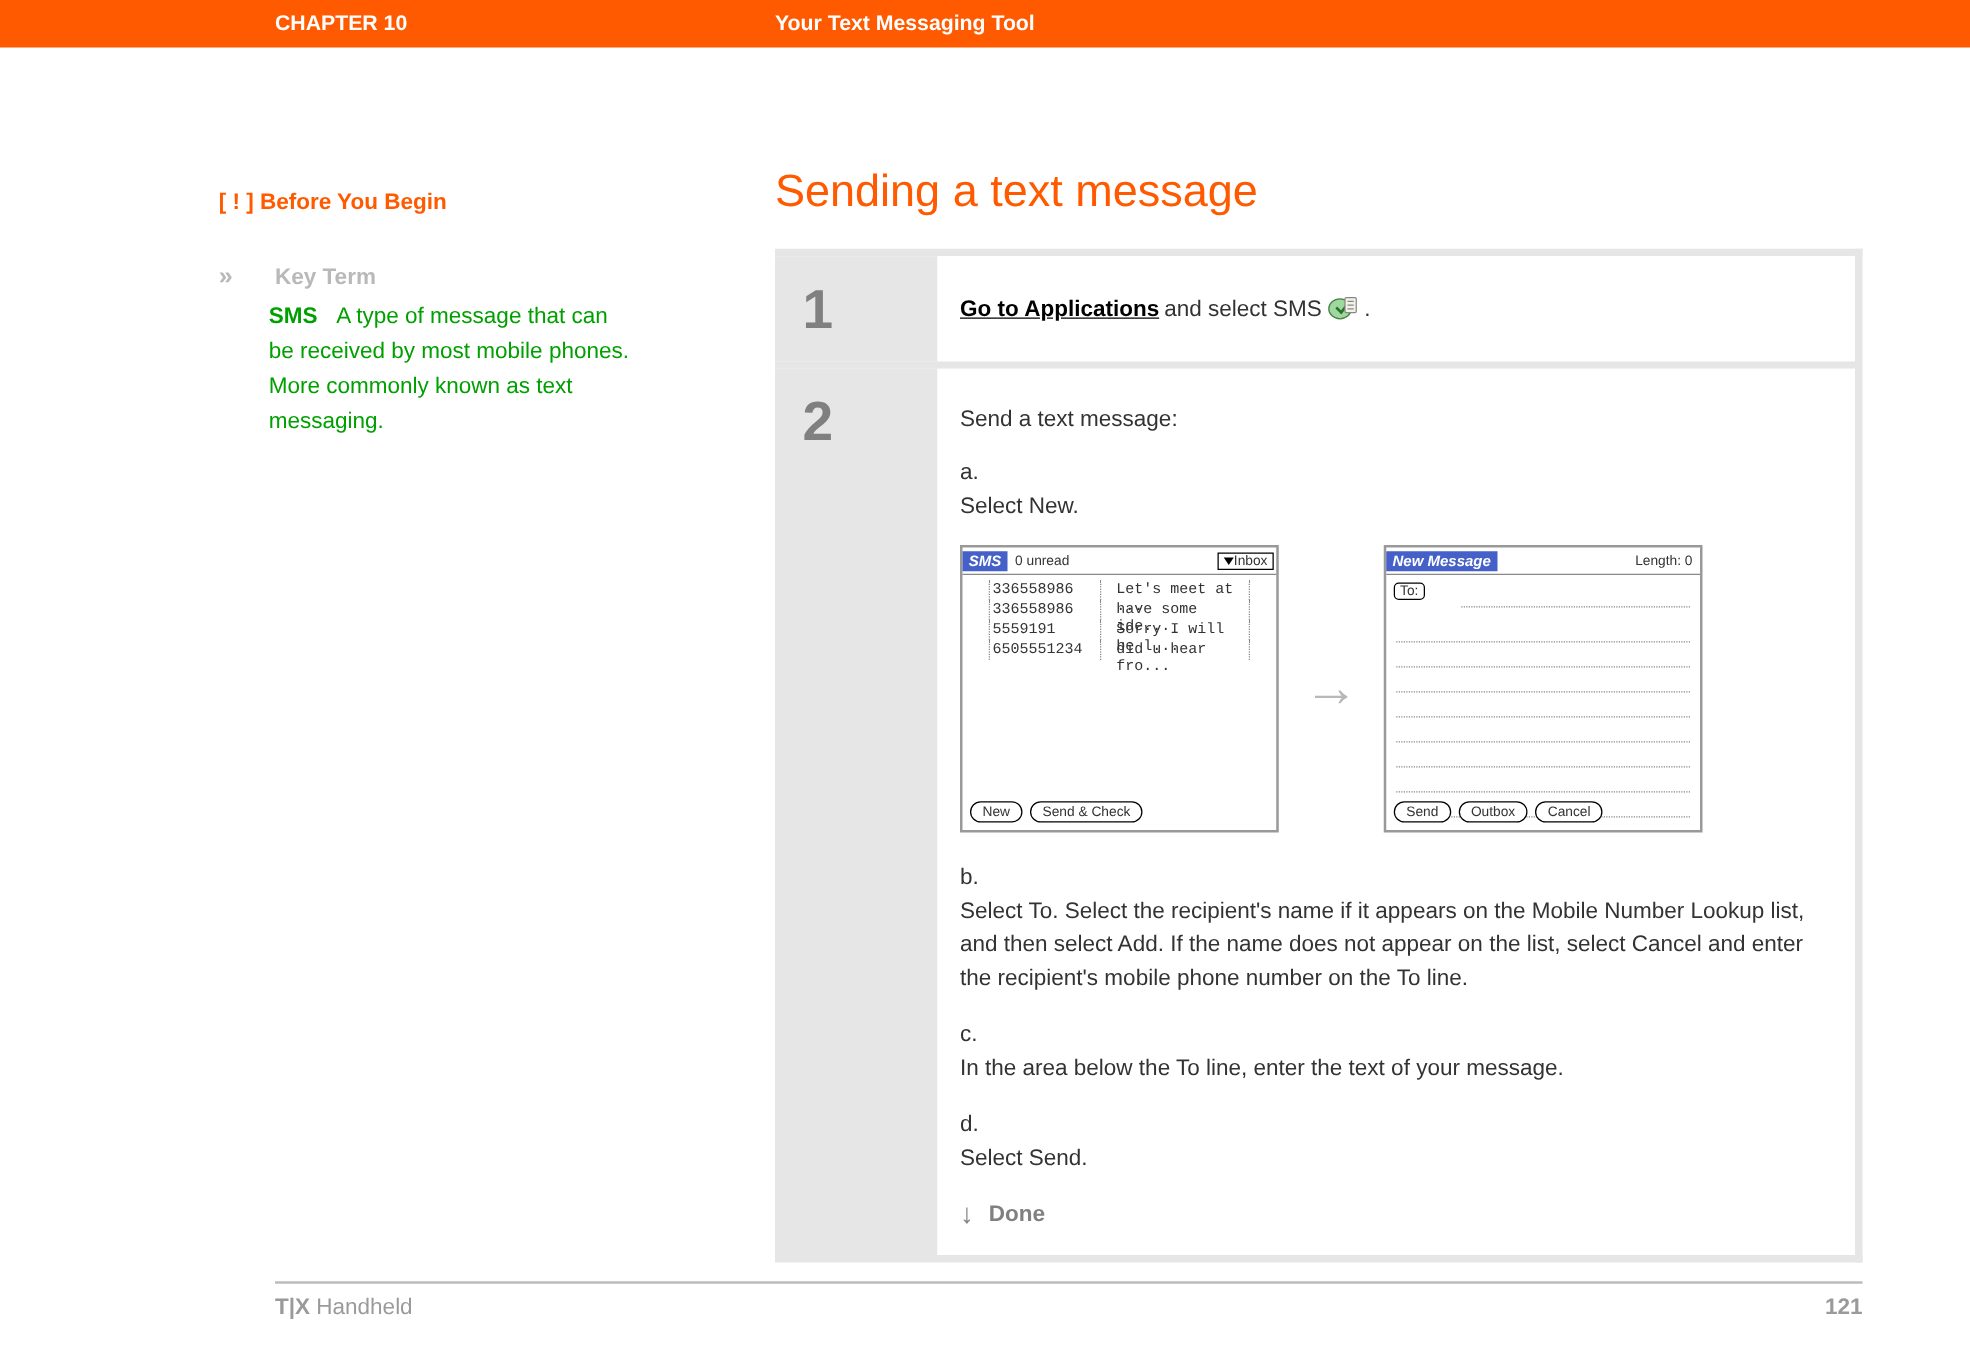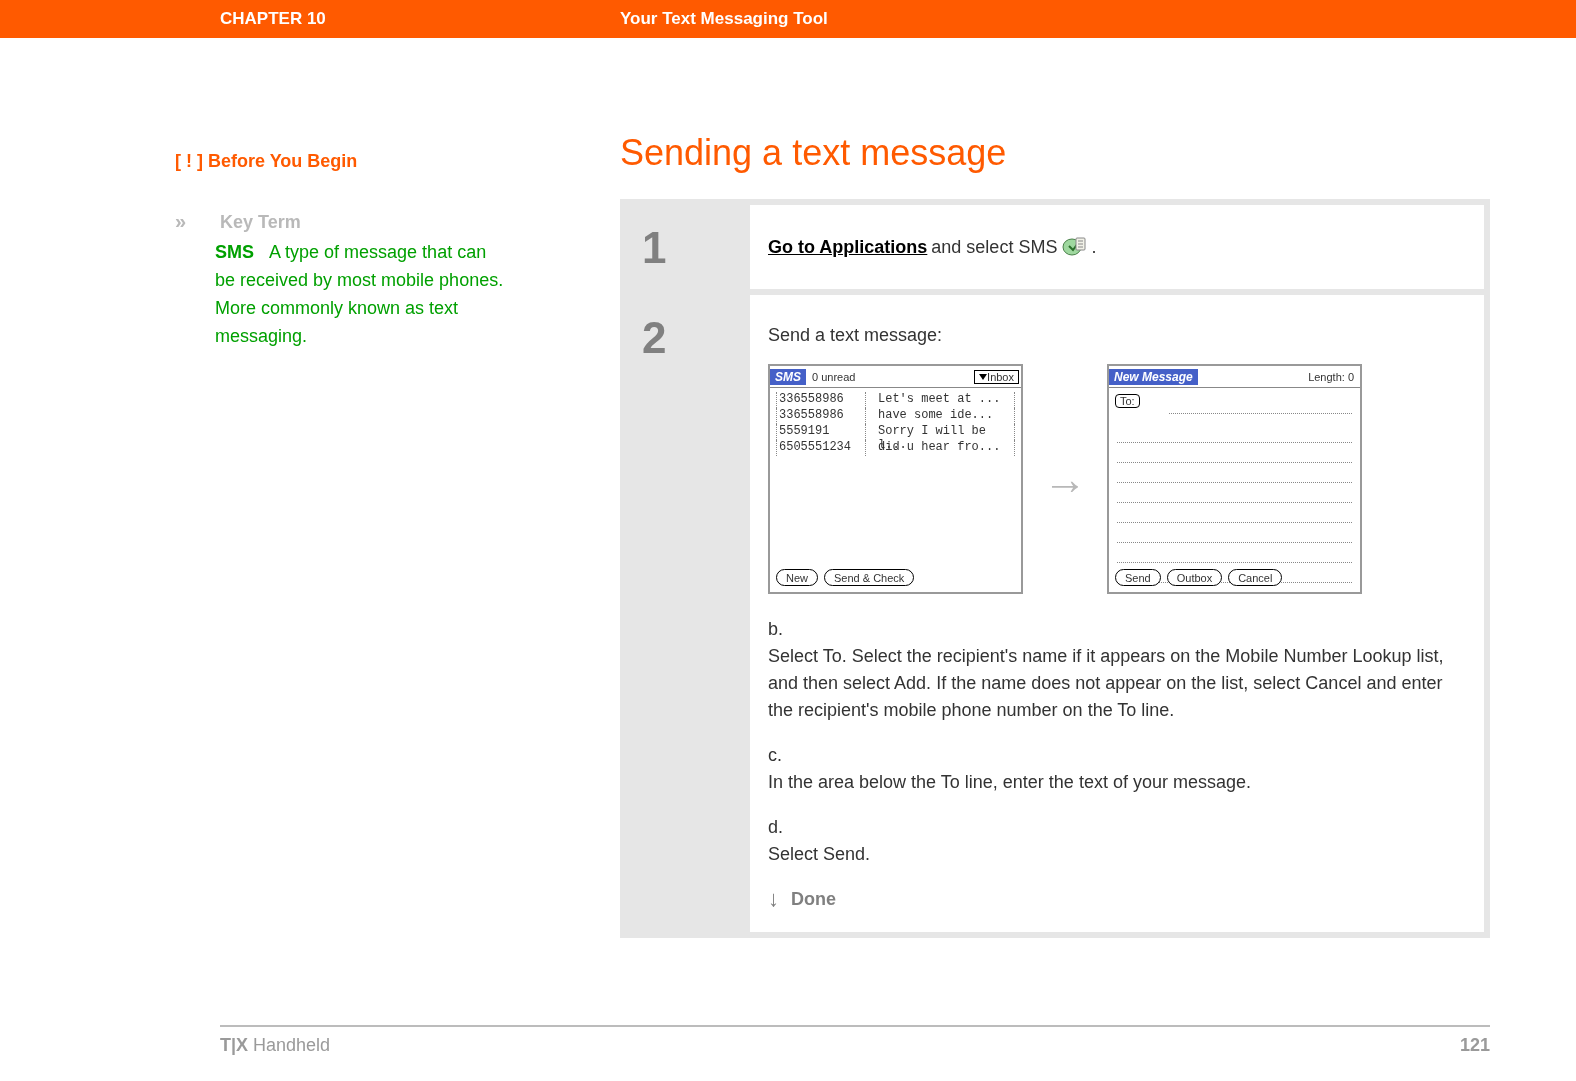--- a/index.html
+++ b/index.html
@@ -47,21 +47,21 @@
   .sub .txt { display: inline-block; width: 680px; vertical-align: top; }
 
   
   .shots { display: flex; align-items: center; gap: 20px; margin-top: 10px; margin-bottom: 22px; }
   .device { width: 255px; height: 230px; border: 2px solid #999; background: #fff; font-family: "Courier New", monospace; font-size: 12px; position: relative; }
   .device .titlebar { height: 22px; display: flex; align-items: center; border-bottom: 1px solid #888; }
   .titlebar .tag { background: #4560c8; color: #fff; font-weight: bold; font-style: italic; padding: 1px 5px; font-family: Arial; font-size: 12px; }
   .titlebar .mid { flex: 1; padding-left: 6px; font-family: Arial; font-size: 11px; }
   .titlebar .drop { border: 1px solid #000; padding: 0 4px; font-family: Arial; font-size: 11px; display: flex; align-items: center; gap: 0; margin-right: 2px; }
   .titlebar .tri { width: 0; height: 0; border-left: 4px solid transparent; border-right: 4px solid transparent; border-top: 6px solid #000; display: inline-block; }
-  .inboxlist { padding: 4px 6px; }
+  .inboxlist { padding: 4px 21px; }
   .inboxlist .row { display: flex; gap: 10px; font-size: 12px; height: 16px; }
   .inboxlist .num { width: 90px; border-left: 1px dotted #888; border-right: 1px dotted #888; padding-left: 2px; }
   .inboxlist .prev { flex: 1; border-right: 1px dotted #888; padding-left: 2px; }
   .device .btnbar { position: absolute; bottom: 6px; left: 6px; display: flex; gap: 6px; }
   .pillbtn { border: 1px solid #000; border-radius: 9px; padding: 0 9px; font-family: Arial; font-size: 11px; line-height: 16px; height: 17px; background: #fff; }
 
   .newmsg .titlebar .tag { background: #4560c8; }
   .newmsg .to-chip { border: 1px solid #000; border-radius: 4px; padding: 0 4px; font-family: Arial; font-size: 11px; display: inline-block; margin: 6px 0 0 6px; }
   .newmsg .dotted { border-bottom: 1px dotted #888; height: 16px; margin: 4px 8px 0 8px; }
   .newmsg .first-dotted { margin-left: 60px; }
@@ -134,20 +134,24 @@
       </div>
 
       <div class="sep-bar"></div>
 
       <div class="step-row">
         <div class="step-num">2</div>
         <div class="step-body step2-body">
           <div>Send a text message:</div>
 
           <div class="substeps">
+            <div class="sub">
+              <span class="lbl">a.</span>
+              <span class="txt">Select New.</span>
+            </div>
 
             <div class="shots">
 
               <div class="device">
                 <div class="titlebar">
                   <span class="tag">SMS</span>
                   <span class="mid">0 unread</span>
                   <span class="drop">
                     <span class="tri"></span>
                     <span>Inbox</span>

